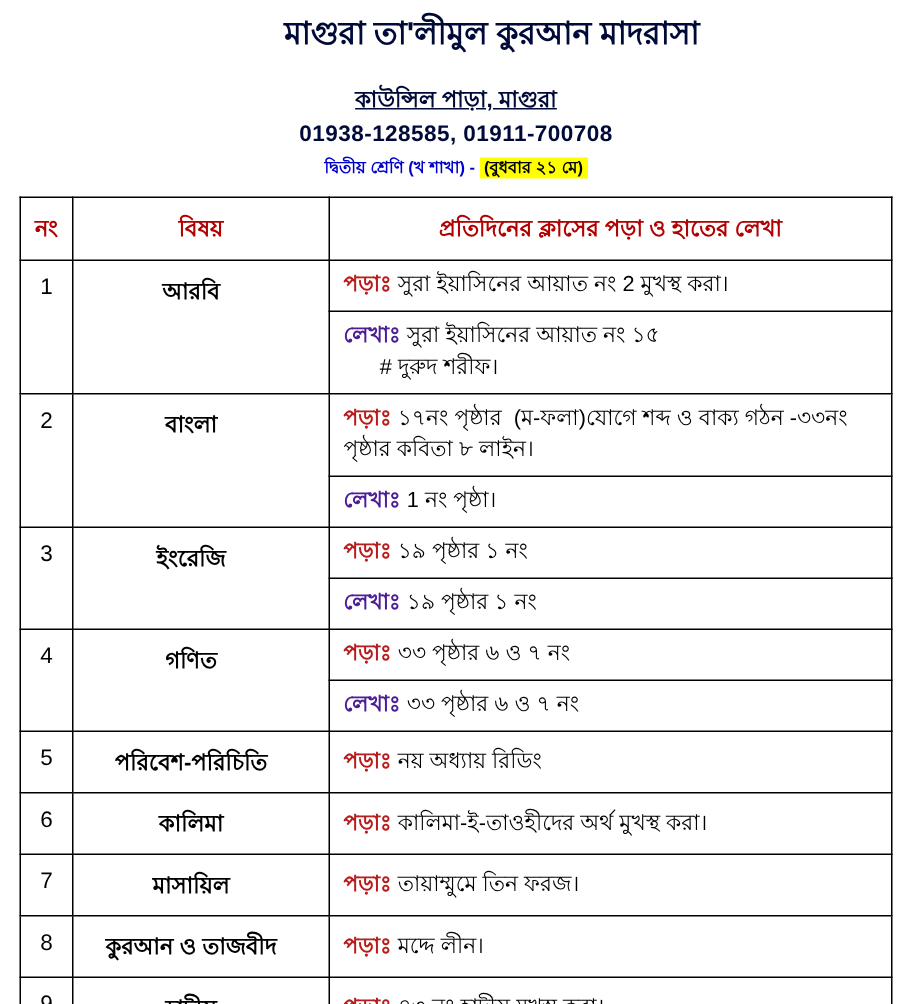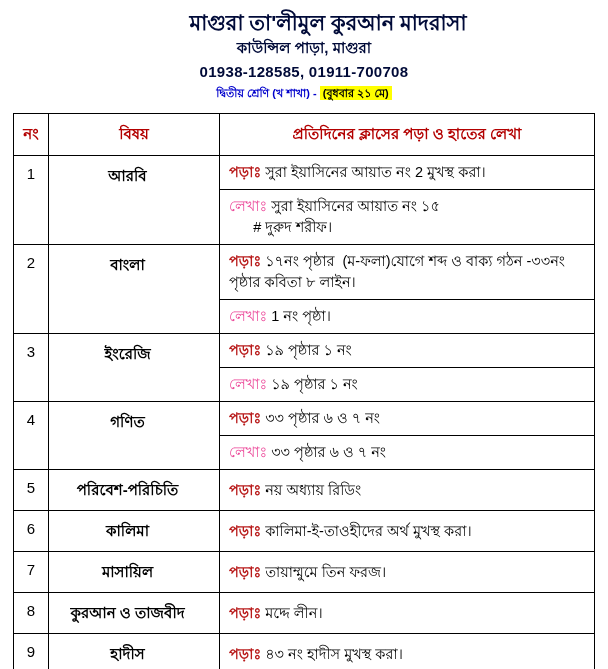--- a/index.html
+++ b/index.html
@@ -23,21 +23,22 @@
     font-size: 21px;
     font-weight: bold;
     color: #000a38;
     line-height: 1.25;
     padding-left: 48px;
   }
   .hdr-address {
     font-size: 15px;
     font-weight: bold;
     color: #000a38;
-    margin-top: 0;
+    margin-top: 18px;
+    text-decoration: underline;
   }
   .hdr-phone {
     font-size: 15px;
     font-weight: bold;
     color: #000a38;
     letter-spacing: .3px;
     margin-top: 2px;
   }
   .class-line {
     font-size: 11px;
@@ -85,21 +86,21 @@
     padding: 8px 16px 7px 3px;
   }
   td.task-cell {
     font-size: 14.5px;
     padding: 6px 8px 6px 9px;
     vertical-align: middle;
     line-height: 1.45;
   }
   .task-text { white-space: pre-wrap; }
   .read-label  { color: #b91c1c; font-weight: bold; }
-  .write-label { color: #ec4899; font-weight: normal; }
+  .write-label { color: #4c1d95; font-weight: bold; }
 </style>
 </head>
 <body>
 
 <div class="page">
 
   <div class="hdr">
     <div class="hdr-title">মাগুরা তা'লীমুল কুরআন মাদরাসা</div>
     <div class="hdr-address">কাউন্সিল পাড়া, মাগুরা</div>
     <div class="hdr-phone">01938-128585, 01911-700708</div>

